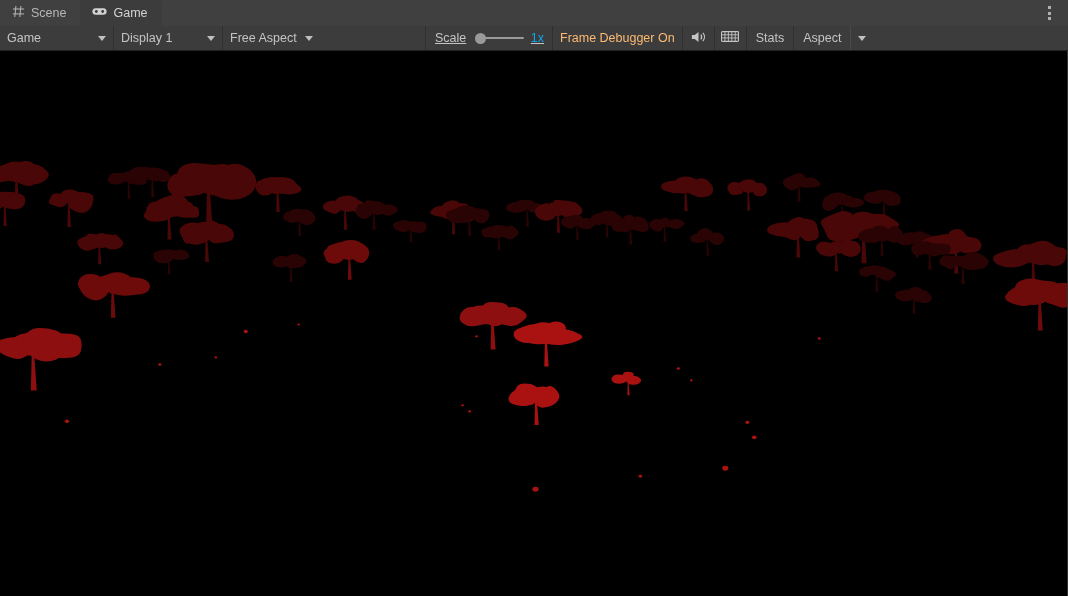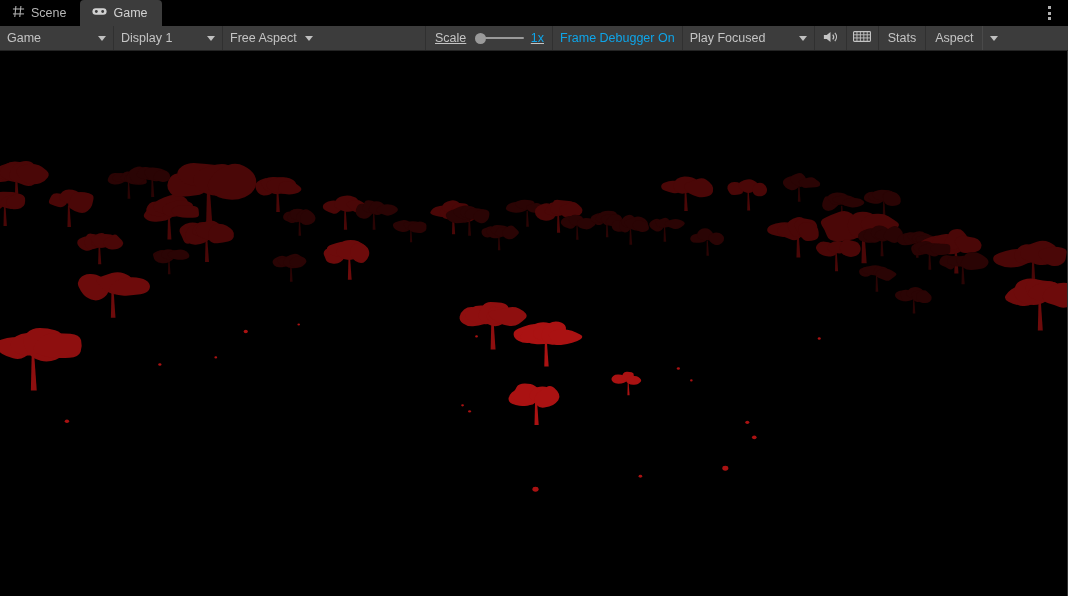--- a/index.html
+++ b/index.html
@@ -20,21 +20,21 @@
     height: 596px;
     background: #282828;
     display: flex;
     flex-direction: column;
   }
 
   
   .tabstrip {
     position: relative;
     height: 26px;
-    background: #000000;
+    background: #404040;
     display: flex;
     align-items: flex-end;
     flex: 0 0 26px;
     padding-left: 0px;
   }
   .tab {
     height: 26px;
     display: flex;
     align-items: center;
     gap: 6px;
@@ -139,21 +139,21 @@
   .slider .knob {
     position: absolute;
     left: 0px;
     width: 11px; height: 11px;
     border-radius: 50%;
     background: #9a9a9a;
   }
   .scale-val { color: #0ea5e9; }
 
   .frame-debugger {
-    color: #0ea5e9;
+    color: #fdba74;
     padding: 0 7px;
     display: flex;
     align-items: center;
     border-right: 1px solid #303030;
   }
   .tb-dd-playmode { width: 132px; justify-content: space-between; }
 
   .tb-icon-btn {
     display: flex;
     align-items: center;
@@ -249,24 +249,20 @@
         <span class="track"></span>
         <span class="knob"></span>
       </span>
       <span class="scale-val">1x</span>
     </div>
 
     <div class="frame-debugger">
       <span>Frame Debugger On</span>
     </div>
 
-    <div class="tb-item tb-dd-playmode">
-      <span class="tb-label">Play Focused</span>
-      <span class="caret"></span>
-    </div>
 
     <div class="tb-item tb-icon-btn">
       <span>
         <svg width="17" height="14" viewBox="0 0 18 14">
           <path d="M2 5 H5 L9 1.6 V12.4 L5 9 H2 Z" fill="#c4c4c4"></path>
           <path d="M11.4 4.4 A4.2 4.2 0 0 1 11.4 9.6" stroke="#c4c4c4" stroke-width="1.3" fill="none"></path>
           <path d="M13.6 2.6 A6.6 6.6 0 0 1 13.6 11.4" stroke="#c4c4c4" stroke-width="1.3" fill="none"></path>
         </svg>
       </span>
     </div>

